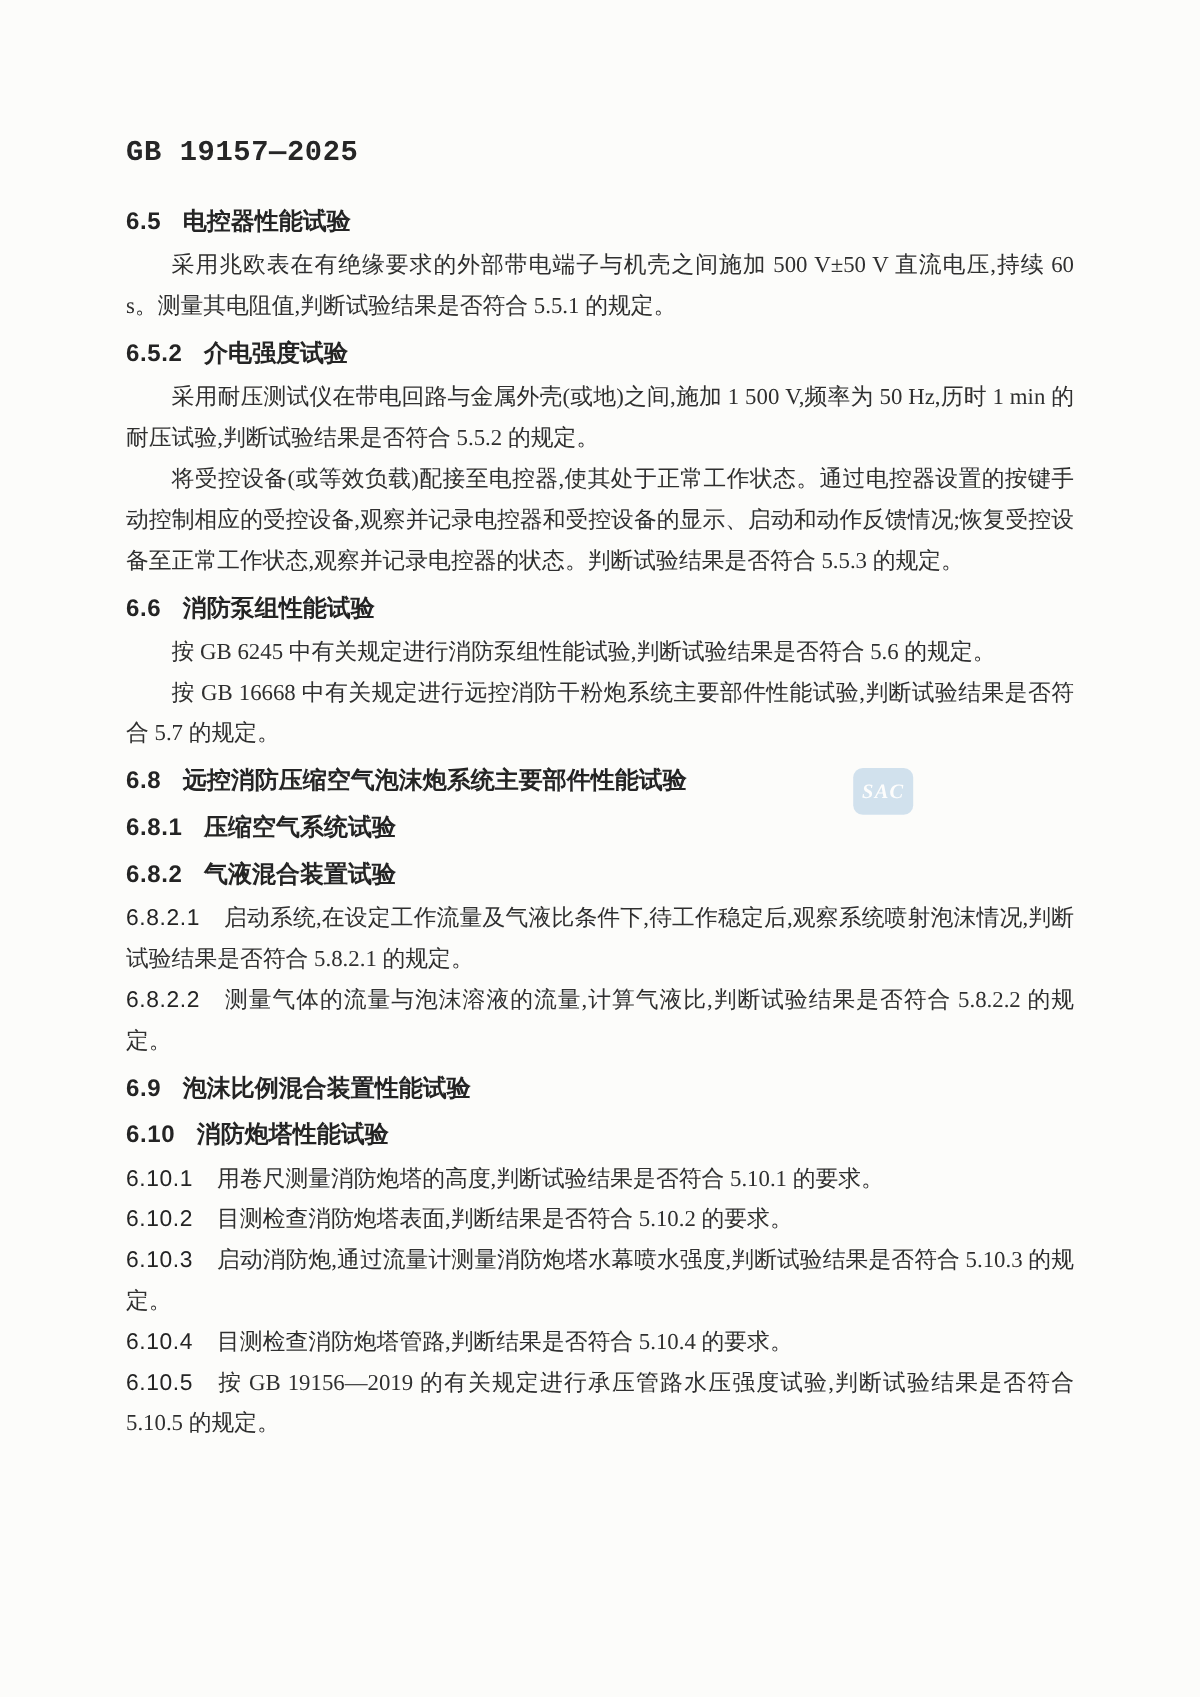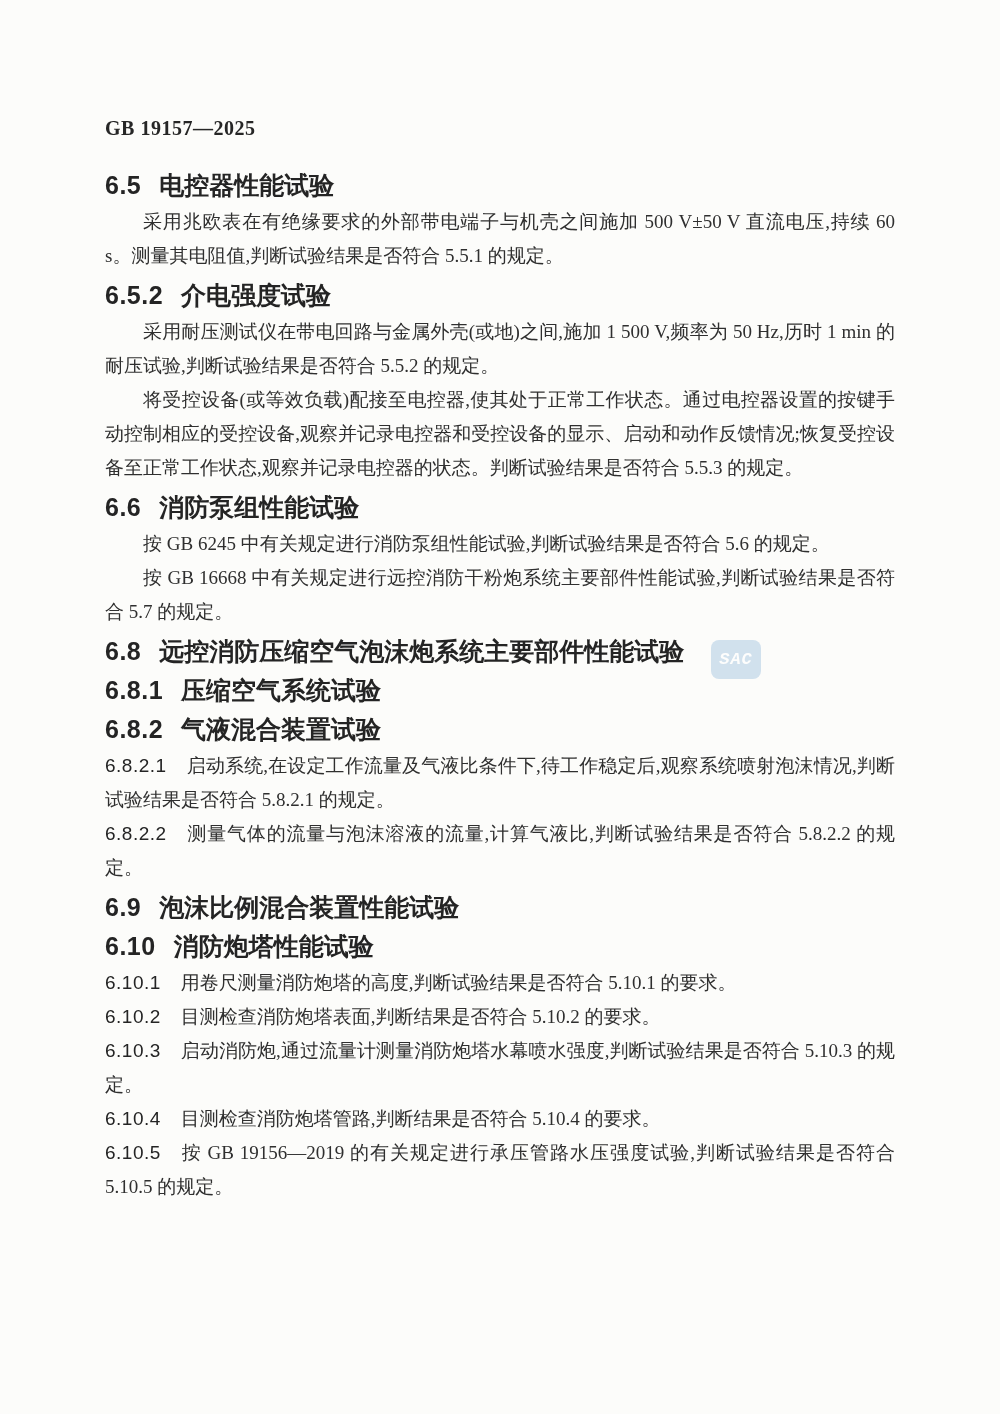--- a/index.html
+++ b/index.html
@@ -10,32 +10,32 @@
     margin: 0 auto;
     background: #fcfcfa;
     box-sizing: border-box;
     padding: 116px 105px 0 105px;
     overflow: hidden;
     color: #2f2f2f;
     font-family: "Liberation Serif", "DejaVu Serif", serif;
     font-size: 19px;
   }
   .doc-header {
-    font-family: Liberation Serif, serif;
+    font-family: Liberation Mono, monospace;
     font-weight: bold;
-    font-size: 20px;
+    font-size: 24px;
     color: #262626;
     letter-spacing: 0.5px;
     line-height: 24px;
     margin-bottom: 28px;
   }
   .h2, .h3 {
     font-family: "Liberation Sans", "DejaVu Sans", sans-serif;
     font-weight: bold;
-    font-size: 25px;
+    font-size: 20px;
     color: #242424;
     line-height: 34px;
     margin: 5px 0 3px 0;
   }
   .hnum { margin-right: 18px; letter-spacing: 0.5px; }
   .body {
     margin: 0;
     line-height: 34px;
     text-align: justify;
     color: #2f2f2f;
@@ -54,21 +54,21 @@
     left: 711px;
     top: 640px;
     width: 50px;
     height: 39px;
     background: #aecbe4;
     border-radius: 8px;
     opacity: 0.55;
     display: flex;
     align-items: center;
     justify-content: center;
-    font-family: Liberation Mono, monospace;
+    font-family: Liberation Serif, serif;
     font-style: italic;
     font-weight: bold;
     font-size: 17px;
     color: #ffffff;
     letter-spacing: 1px;
     pointer-events: none;
   }
 </style>
 </head>
 <body>

